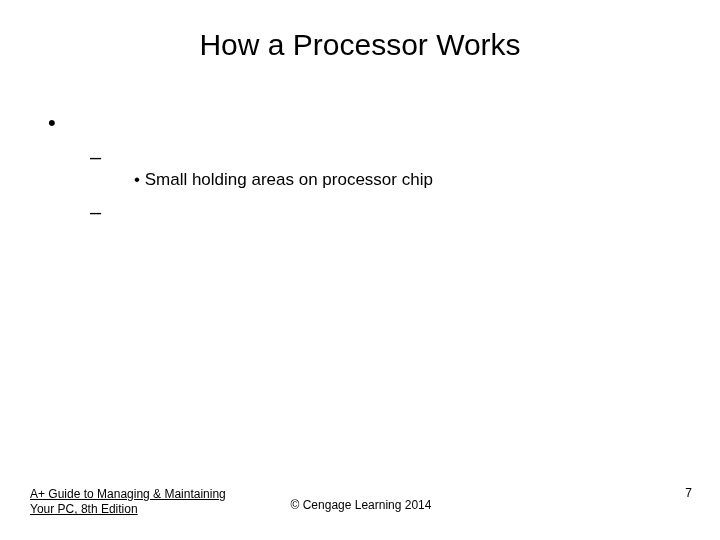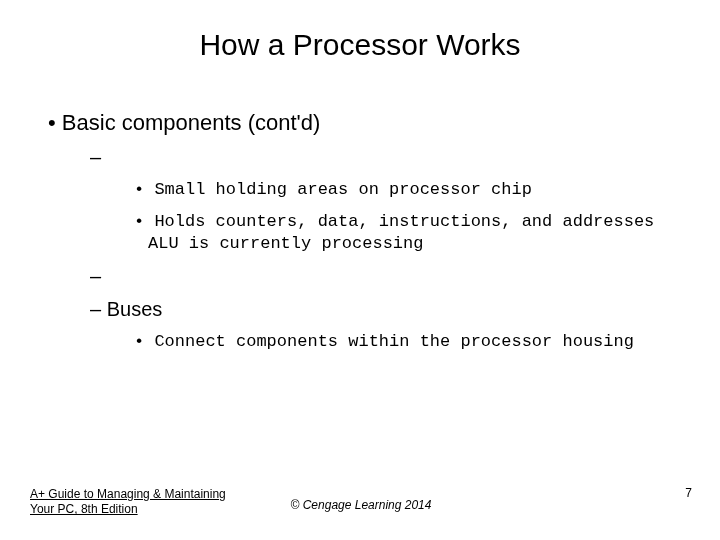--- a/index.html
+++ b/index.html
@@ -58,22 +58,21 @@
   .lvl2 > li::before {
     content: "–  ";
   }
 
   
   .lvl3 > li {
     padding-left: 40px;
     text-indent: -14px;
     font-size: 17px;
     line-height: 1.3;
-    margin-top: 10px;
-    font-family: Liberation Mono, monospace;
+    margin-top: 0;
   }
   .lvl3 > li::before {
     content: "•  ";
   }
 
   .footer {
     position: absolute;
     left: 30px;
     right: 28px;
     bottom: 22px;
@@ -86,53 +85,44 @@
     width: 230px;
     line-height: 1.3;
     text-decoration: underline;
   }
   .footer-center {
     position: absolute;
     left: 0;
     right: 0;
     bottom: 6px;
     text-align: center;
-    font-style: italic;
   }
   .footer-right {
     position: absolute;
     right: 0;
     bottom: 18px;
   }
 </style>
 </head>
 <body>
 
 <div class="slide">
 
   <div class="title">How a Processor Works</div>
 
   <div class="body">
     <ul class="lvl1">
       <li>
-        <span>Basic components (cont'd)</span>
         <ul class="lvl2">
           <li>
             <ul class="lvl3">
               <li><span>Small holding areas on processor chip</span></li>
-              <li><span>Holds counters, data, instructions, and addresses ALU is currently processing</span></li>
             </ul>
           </li>
           <li>
-          </li>
-          <li>
-            <span>Buses</span>
-            <ul class="lvl3">
-              <li><span>Connect components within the processor housing</span></li>
-            </ul>
           </li>
         </ul>
       </li>
     </ul>
   </div>
 
   <div class="footer">
     <div class="footer-left">
       <span>A+ Guide to Managing &amp; Maintaining</span><br>
       <span>Your PC, 8th Edition</span>

